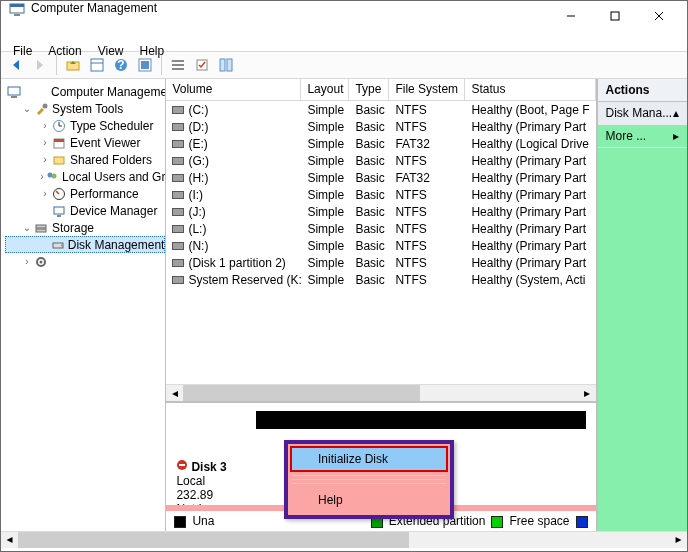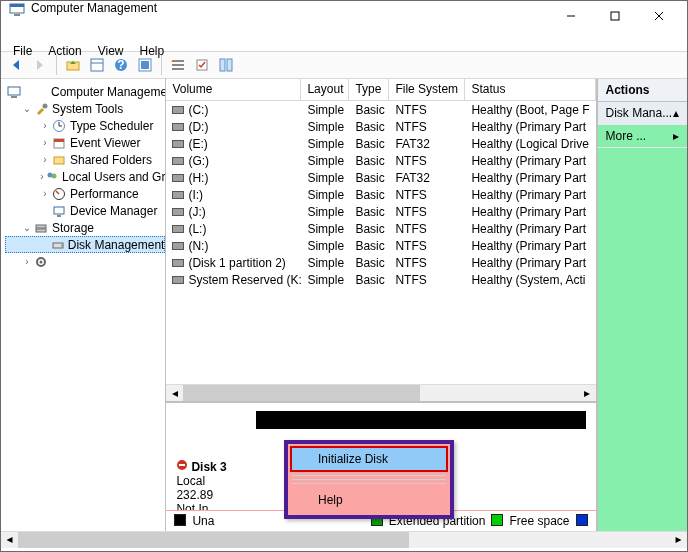--- a/index.html
+++ b/index.html
@@ -32,21 +32,21 @@
 .vol-icon { width: 12px; height: 8px; background: #a0a0a0; border: 1px solid #555; margin-right: 4px; display: inline-block; }
 .hscroll { height: 17px; background: #f0f0f0; border-top: 1px solid #dcdcdc; display:flex; align-items:center; }
 .hscroll .arrow { width:17px; height:17px; display:flex; align-items:center; justify-content:center; background:#f0f0f0; }
 .hscroll .track { flex:1; height:17px; background:#f0f0f0; position:relative; }
 .hscroll .thumb { position:absolute; left:0; top:0; width:60%; height:100%; background:#cdcdcd; }
 .disk-pane { border-top: 2px solid #c0c0c0; padding: 8px 10px 4px 10px; height: 130px; background:#fff; position:relative;}
 .disk-block { display:flex; }
 .disk-label { width: 80px; }
 .disk-title { font-weight: bold; display:flex; align-items:center; gap:3px;margin-top:48px;}
 .disk-bar { flex:1; height: 18px; background:#000; border:1px solid #000; }
-.legend { position:absolute; bottom:0; left:0; right:0; border-top:1px solid #fca5a5; padding:3px 8px; display:flex; align-items:flex-start; gap:6px; background:#fff; }
+.legend { position:absolute; bottom:0; left:0; right:0; border-top:6px solid #fca5a5; padding:3px 8px; display:flex; align-items:flex-end; gap:6px; background:#fff; }
 .lg-swatch { width:12px; height:12px; display:inline-block; border:1px solid #222; }
 .actions-pane { width: 106px; background: #86efac; }
 .actions-head { background: #eef2f7; border-bottom: 1px solid #c0c0c0; padding: 4px 8px; font-weight: bold; }
 .actions-item { padding: 4px 8px; display:flex; align-items:center; justify-content:space-between; border-bottom:1px solid #eaeaea;}
 .actions-item.sub { background: #e8edf3; font-weight:normal;}
 .bottom-hscroll { height:17px; border-top:1px solid #dcdcdc; background:#f0f0f0; display:flex; }
 
 .context-menu { position:absolute; left:283px; top:393px; width:170px; background:#fca5a5; border:4px solid #4c1d95; box-shadow:2px 2px 4px rgba(0,0,0,0.25); z-index:50; padding:2px;margin-top:46px; }
 .context-menu .mi { padding:6px 14px 6px 28px; cursor:default; }
 .context-menu .mi.hl { background:#91c9f7; border:2px solid #d40000; padding:4px 12px 4px 26px;}

